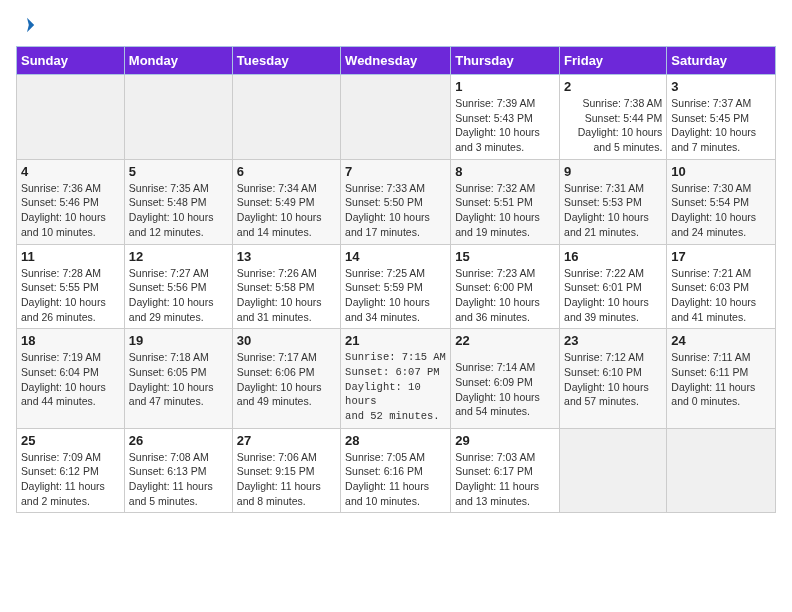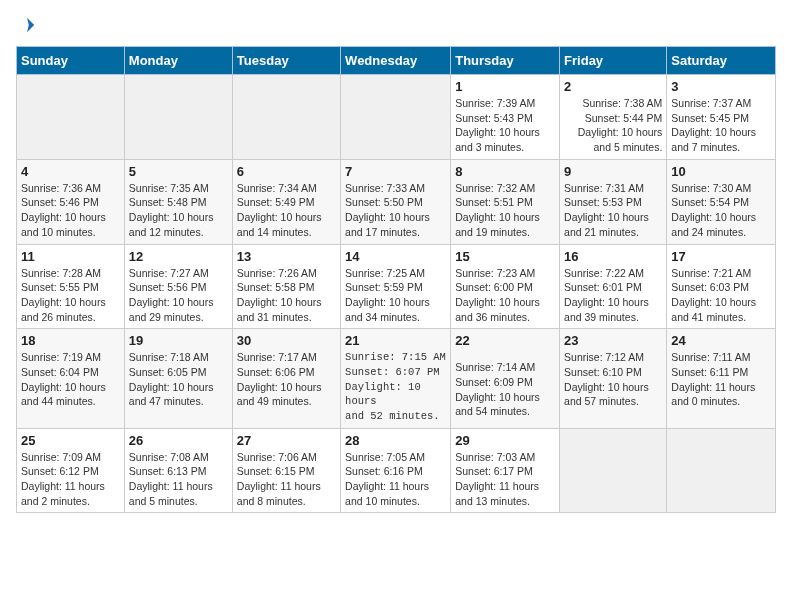--- a/index.html
+++ b/index.html
@@ -46,21 +46,21 @@
     .calendar-subtitle {
       font-size: 16px;
       color: #555;
     }
     table {
       width: 100%;
       border-collapse: collapse;
       font-size: 11px;
     }
     thead tr th {
-      background-color: #0369a1;
+      background-color: #6d28d9;
       color: #fff;
       padding: 6px 4px;
       text-align: left;
       font-size: 13px;
       border: 1px solid #aac4e0;
     }
     tbody tr td {
       border: 1px solid #ccc;
       vertical-align: top;
       padding: 4px 4px;
@@ -310,21 +310,21 @@
         <td>
           <span class="day-number">26</span>
           <div class="day-detail" style="white-space: pre-line;">Sunrise: 7:08 AM
 Sunset: 6:13 PM
 Daylight: 11 hours
 and 5 minutes.</div>
         </td>
         <td>
           <span class="day-number">27</span>
           <div class="day-detail" style="white-space: pre-line;">Sunrise: 7:06 AM
-Sunset: 6:15 PM
+Sunset: 9:15 PM
 Daylight: 11 hours
 and 8 minutes.</div>
         </td>
         <td>
           <span class="day-number">28</span>
           <div class="day-detail" style="white-space: pre-line;">Sunrise: 7:05 AM
 Sunset: 6:16 PM
 Daylight: 11 hours
 and 10 minutes.</div>
         </td>

